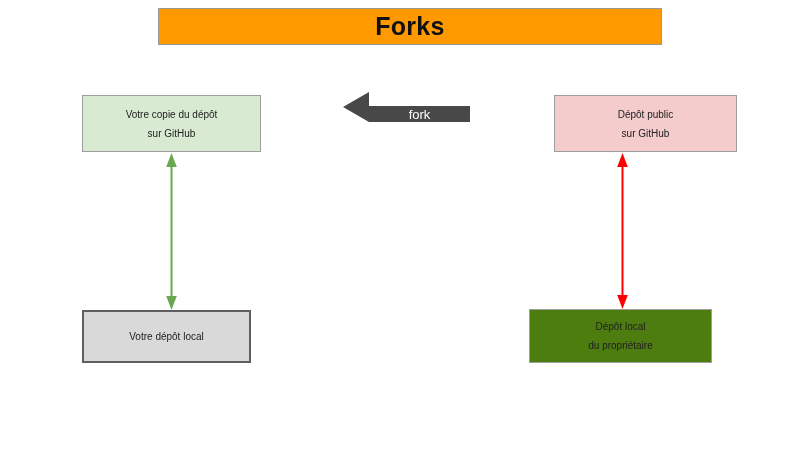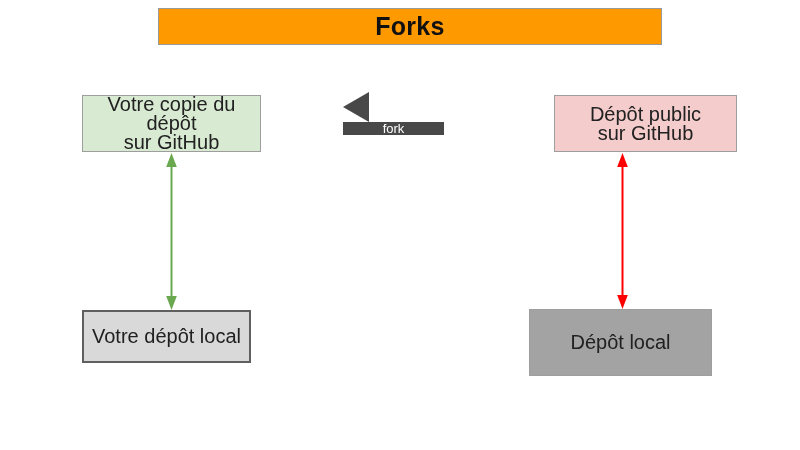--- a/index.html
+++ b/index.html
@@ -29,21 +29,21 @@
     font-weight: bold;
     color: #111111;
     letter-spacing: 0.3px;
   }
 
   
   .node {
     display: flex; flex-direction: column;
     align-items: center; justify-content: center;
     text-align: center;
-    font-size: 20px;
+    font-size: 10px;
     line-height: 19px;
     color: #212121;
   }
   .node span { display: block; }
 
   .node-copy-github {
     left: 82px; top: 95px; width: 179px; height: 57px;
     background: #d9ead3;
     border: 1px solid #9e9e9e;
   }
@@ -51,29 +51,29 @@
     left: 554px; top: 95px; width: 183px; height: 57px;
     background: #f4cccc;
     border: 1px solid #9e9e9e;
   }
   .node-local-yours {
     left: 82px; top: 310px; width: 169px; height: 53px;
     background: #d9d9d9;
     border: 2px solid #5f5f5f;
   }
   .node-local-owner {
-    left: 529px; top: 309px; width: 183px; height: 67px;
-    background: #a3a3a3;
+    left: 529px; top: 309px; width: 183px; height: 54px;
+    background: #4d7c0f;
     border: 1px solid #9e9e9e;
   }
 
   
   .fork-arrow {
     left: 343px; top: 92px; width: 127px; height: 30px;
-    display: flex; align-items: flex-start; flex-direction: column;
+    display: flex; align-items: flex-end;
   }
   .fork-arrow .head {
     width: 0; height: 0;
     border-top: 15px solid transparent;
     border-bottom: 15px solid transparent;
     border-right: 26px solid #484848;
   }
   .fork-arrow .body {
     width: 101px; height: 16px;
     background: #484848;
@@ -112,20 +112,21 @@
     <span>Dépôt public</span>
     <span>sur GitHub</span>
   </div>
 
   <div class="abs node node-local-yours">
     <span>Votre dépôt local</span>
   </div>
 
   <div class="abs node node-local-owner">
     <span>Dépôt local</span>
+    <span>du propriétaire</span>
   </div>
 
   <svg class="abs sync-arrow" style="left:164px; top:152px;" width="15" height="159">
     <line x1="7.5" y1="12" x2="7.5" y2="147" stroke="#6aa84f" stroke-width="2"></line>
     <polygon points="7.5,1 12.8,15 2.2,15" fill="#6aa84f"></polygon>
     <polygon points="7.5,158 12.8,144 2.2,144" fill="#6aa84f"></polygon>
   </svg>
 
   <svg class="abs sync-arrow" style="left:615px; top:152px;" width="15" height="158">
     <line x1="7.5" y1="12" x2="7.5" y2="146" stroke="#ff0000" stroke-width="2"></line>

